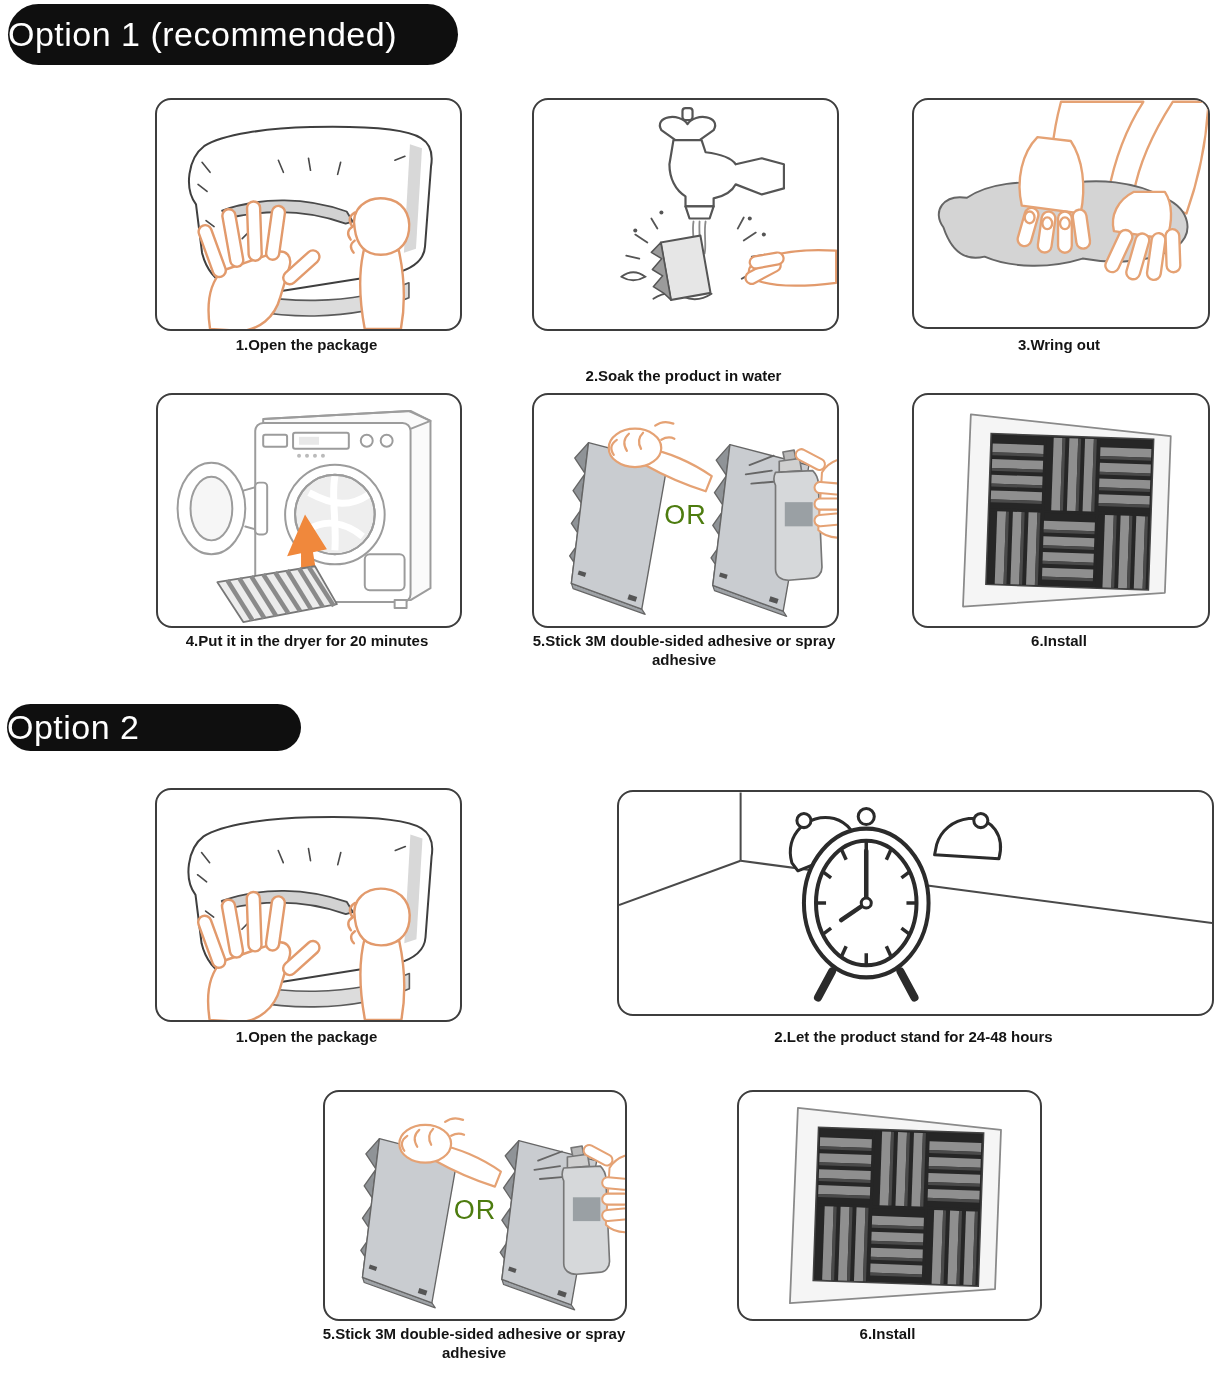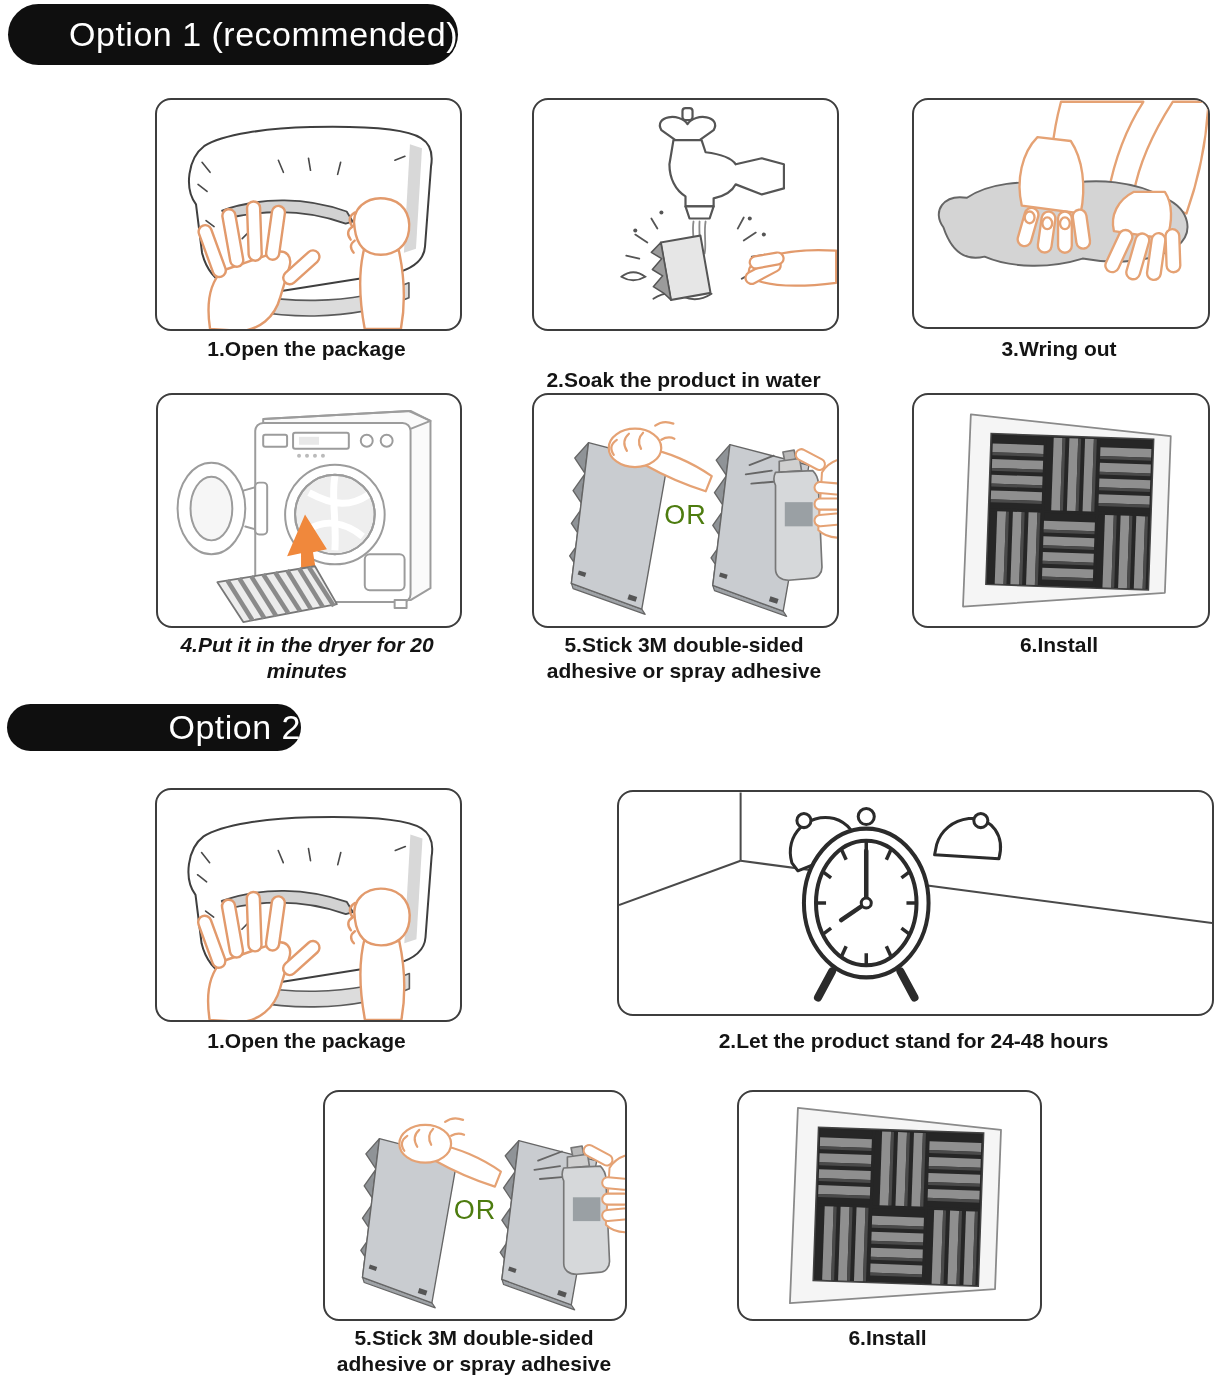--- a/index.html
+++ b/index.html
@@ -1,23 +1,23 @@
 <!DOCTYPE html>
 <html><head>
 <meta charset="utf-8">
 <style>
   html,body{margin:0;padding:0;background:#fff;}
   #page{position:relative;width:1214px;height:1380px;background:#fff;overflow:hidden;
         font-family:"Liberation Sans","DejaVu Sans",sans-serif;}
   .pill{position:absolute;background:#0f0f0f;color:#fff;border-radius:32px;
-        display:flex;align-items:center;justify-content:flex-end;
+        display:flex;align-items:center;justify-content:flex-start;
         font-size:34px;font-weight:500;letter-spacing:0.5px;}
   .stepbox{position:absolute;border:2.5px solid #3d3d3d;border-radius:16px;background:#fff;overflow:hidden;}
   .stepbox svg{position:absolute;left:0;top:0;width:100%;height:100%;}
-  .caption{position:absolute;text-align:center;font-size:21px;font-weight:bold;color:#141414;line-height:1.25;}
+  .caption{position:absolute;text-align:center;font-size:15px;font-weight:bold;color:#141414;line-height:1.25;}
   .orlabel{position:absolute;left:50%;top:52%;transform:translate(-50%,-50%);
            font-size:27px;font-weight:500;color:#4d7c0f;letter-spacing:1px;}
   .defs{position:absolute;width:0;height:0;overflow:hidden;}
 </style>
 </head>
 <body>
 
 <svg class="defs" aria-hidden="true">
 <defs>
 
@@ -341,21 +341,21 @@
         <use href="#sym-wring"></use>
       </svg>
   </div>
   <div class="caption" style="left:892px;top:336px;width:334px;">3.Wring out</div>
 
   <div class="stepbox" style="left:156px;top:393px;width:302px;height:231px;">
     <svg viewBox="0 0 300 232">
         <use href="#sym-dryer"></use>
       </svg>
   </div>
-  <div class="caption" style="left:167px;top:632px;width:280px;font-style:italic;">4.Put it in the dryer for 20 minutes</div>
+  <div class="caption" style="left:167px;top:632px;width:280px;">4.Put it in the dryer for 20 minutes</div>
 
   <div class="stepbox" style="left:532px;top:393px;width:303px;height:231px;">
     <svg viewBox="0 0 300 228">
         <use href="#sym-adhesive"></use>
       </svg>
     <div class="orlabel">OR</div>
   </div>
   <div class="caption" style="left:523px;top:632px;width:322px;">5.Stick 3M double-sided adhesive or spray adhesive</div>
 
   <div class="stepbox" style="left:912px;top:393px;width:294px;height:231px;">

